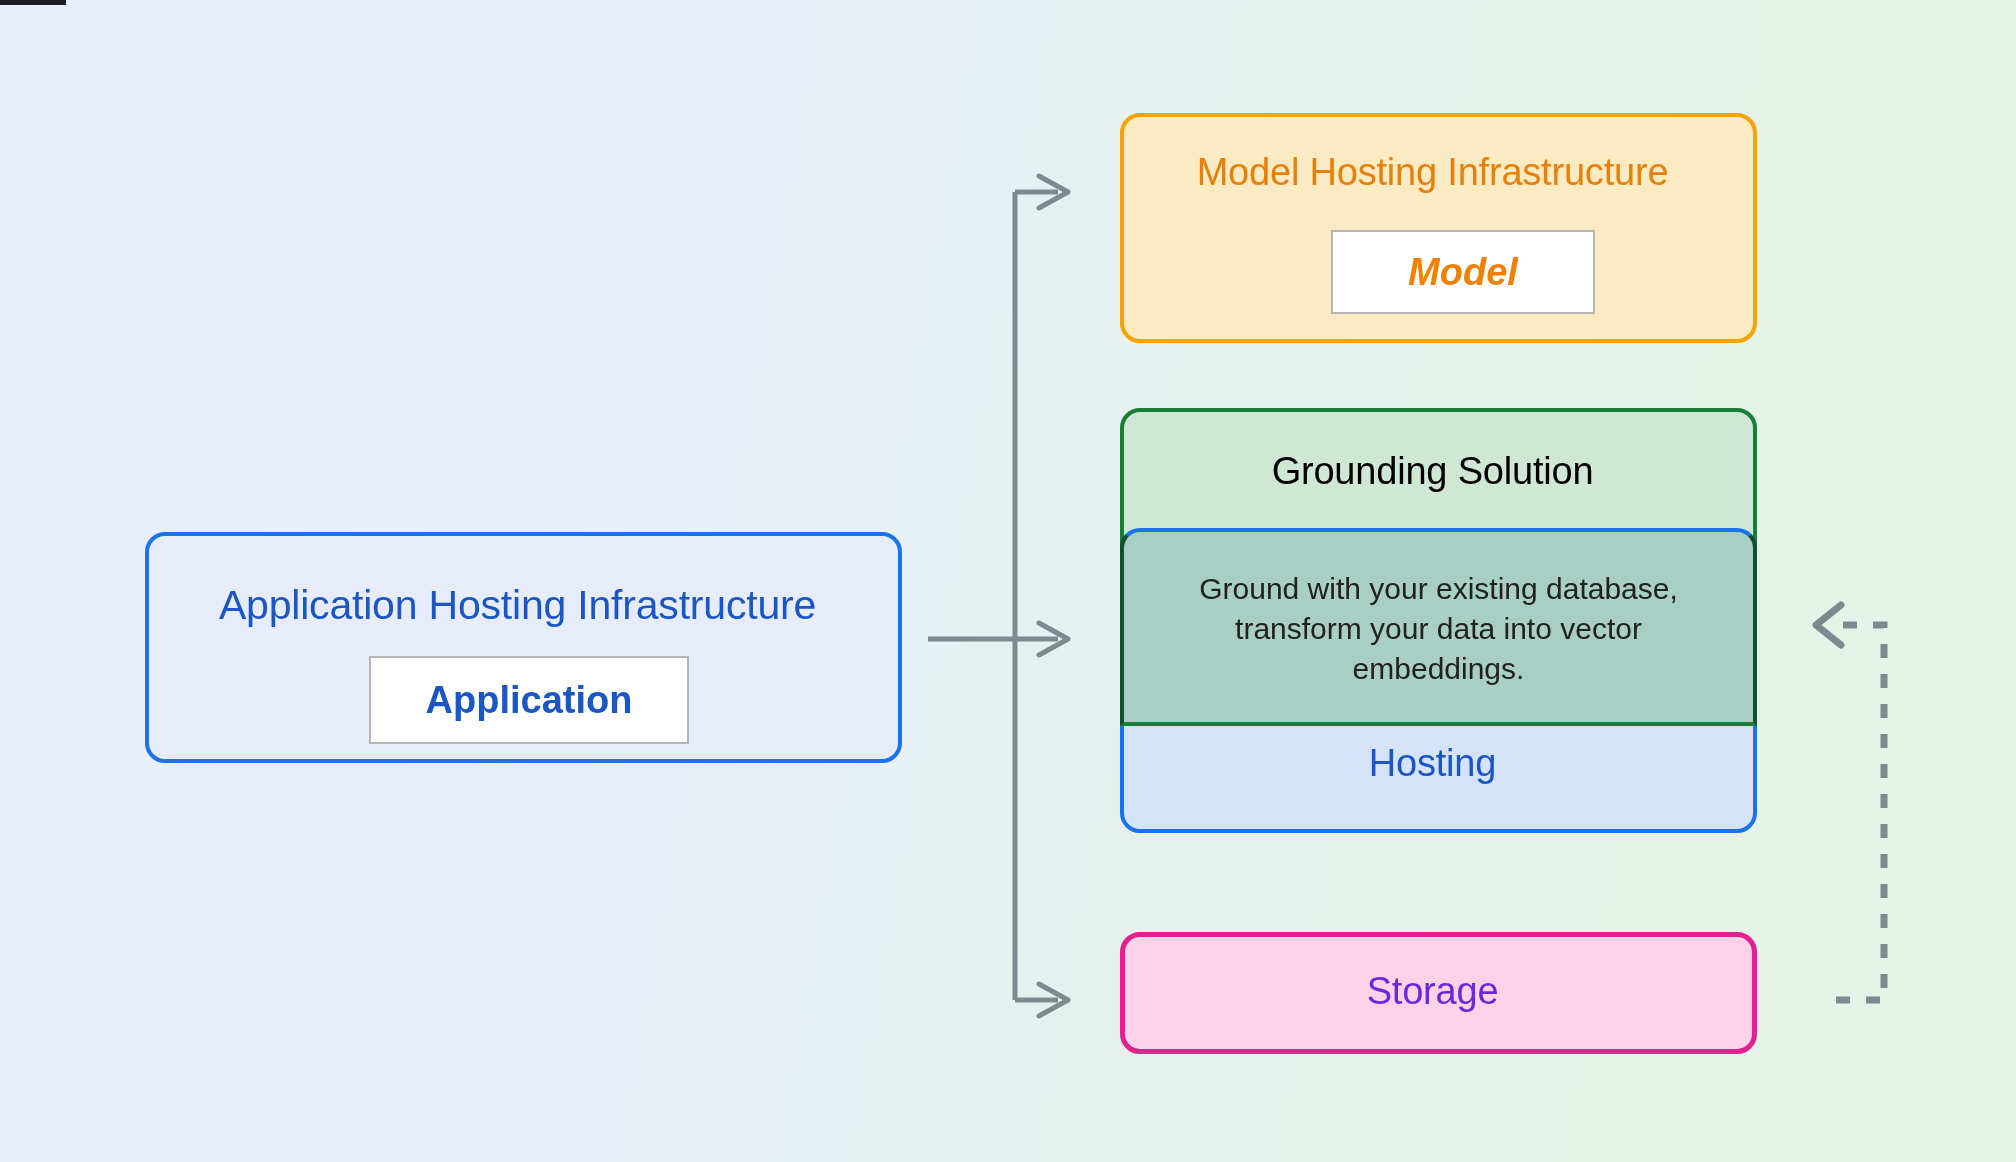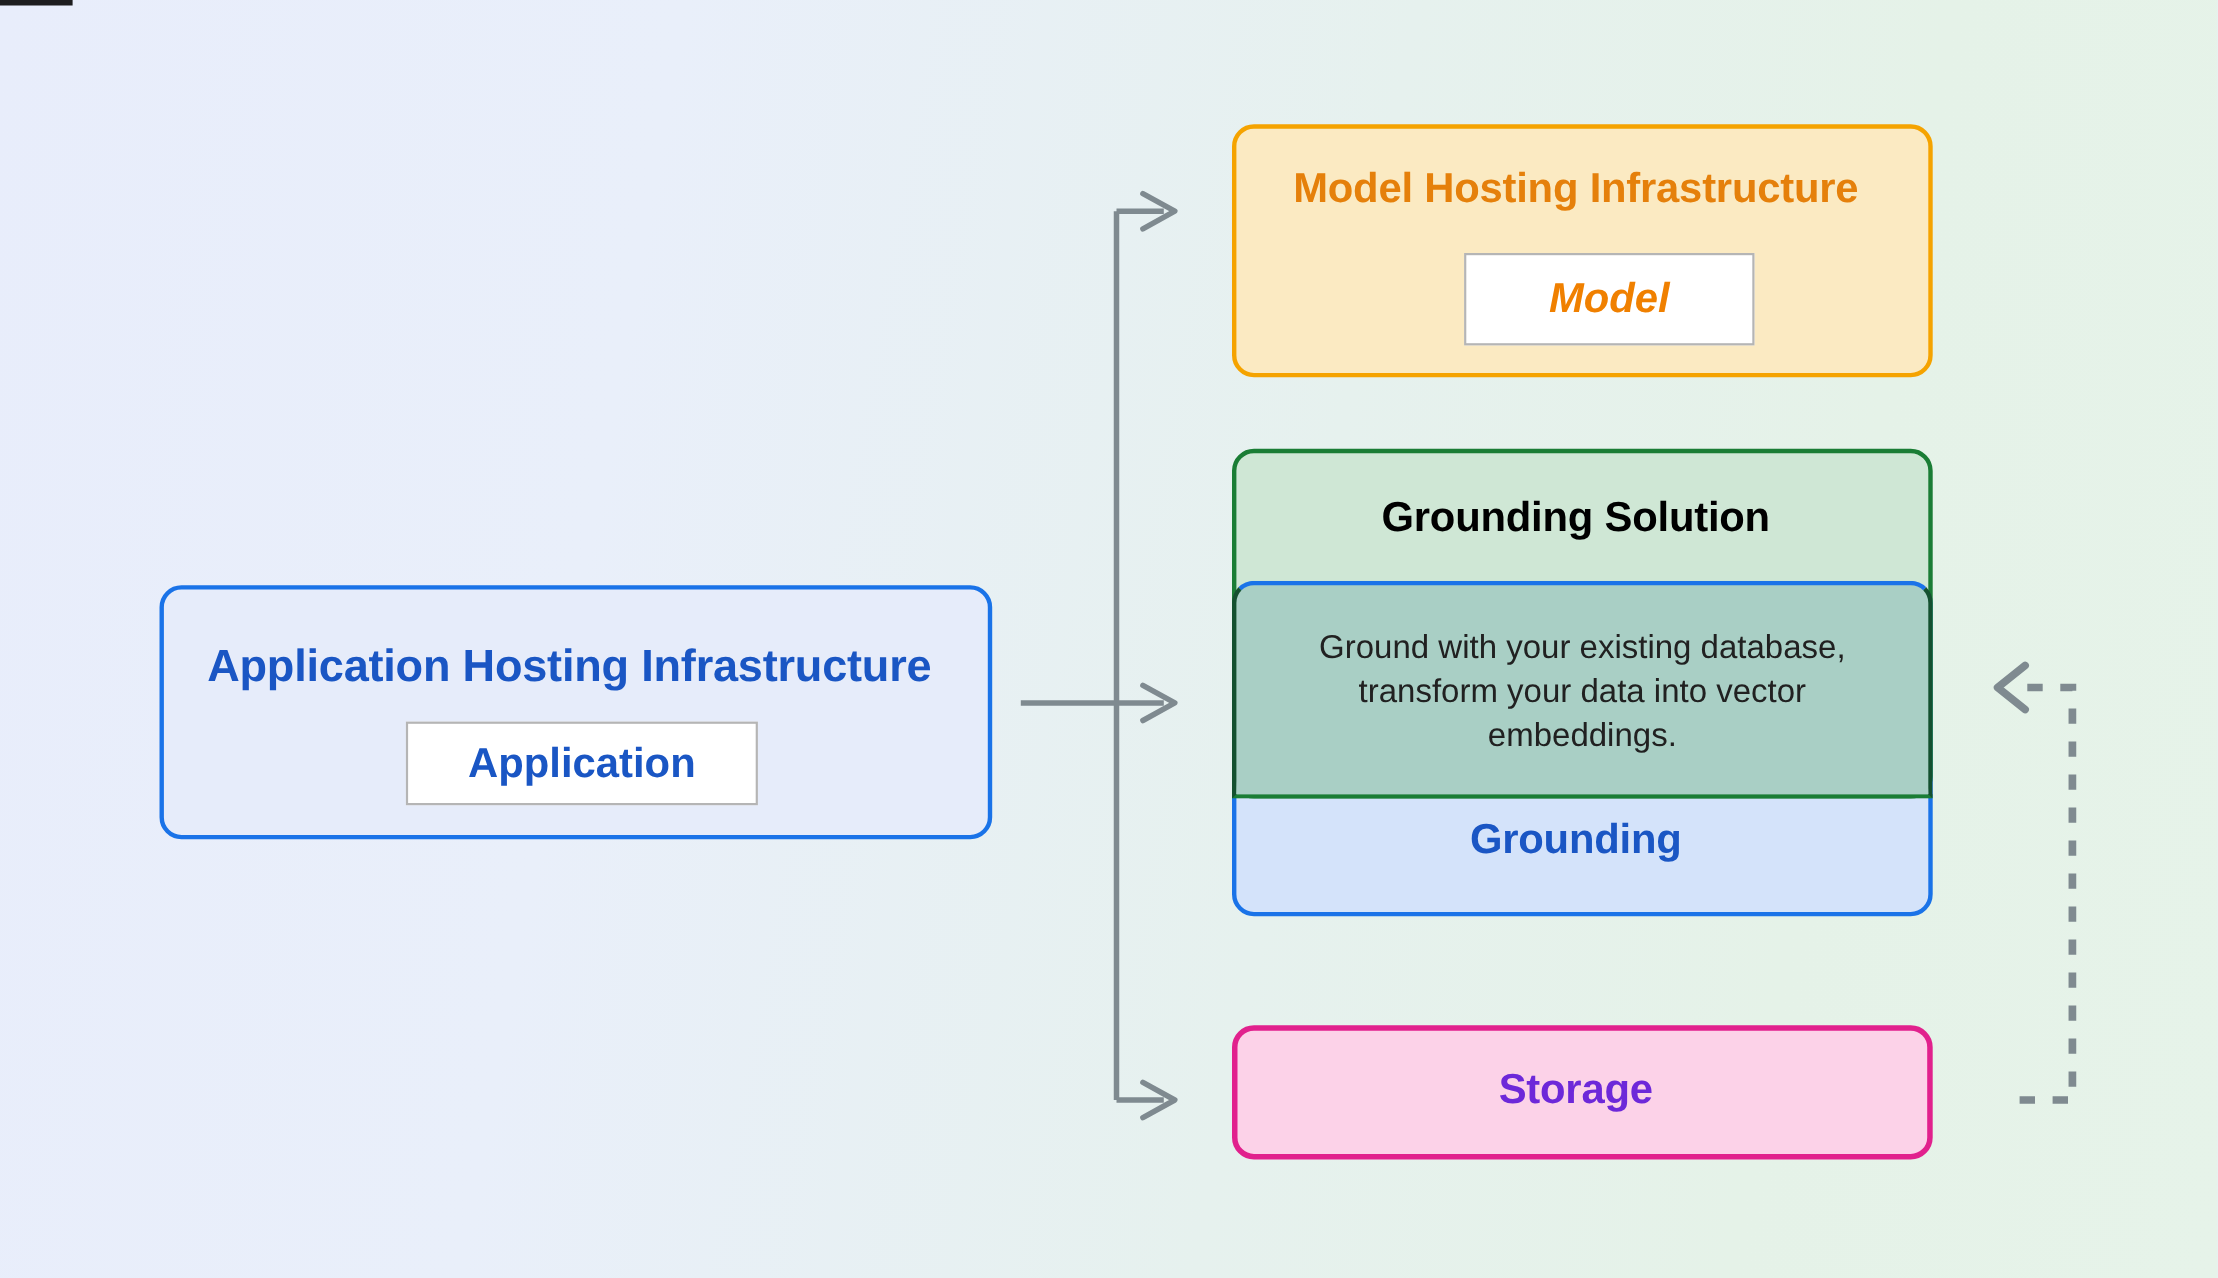--- a/index.html
+++ b/index.html
@@ -34,21 +34,21 @@
     position: absolute;
     box-sizing: border-box;
     border-radius: 20px;
     border-style: solid;
   }
   .box-title {
     position: absolute;
     left: 0;
     right: 12px;
     text-align: center;
-    font-weight: bold;
+    font-weight: normal;
     white-space: nowrap;
   }
 
   
   #app-box {
     left: 145px;
     top: 532px;
     width: 757px;
     height: 231px;
     border-width: 4px;
@@ -69,21 +69,21 @@
     border: 2px solid #b5b5b5;
     display: flex;
     align-items: center;
     justify-content: center;
     font-weight: bold;
   }
   #app-chip {
     left: 220px;
     top: 120px;
     width: 320px;
-    height: 76px;
+    height: 88px;
     font-size: 38px;
     color: #1a56c4;
   }
 
   
   #model-box {
     left: 1120px;
     top: 113px;
     width: 637px;
     height: 230px;
@@ -216,21 +216,21 @@
   <div class="box" id="model-box">
     <div class="box-title">Model Hosting Infrastructure</div>
     <div class="chip" id="model-chip">Model</div>
   </div>
 
   <div class="box" id="grounding-box">
     <div class="box-title">Grounding Solution</div>
   </div>
 
   <div class="box" id="database-box">
-    <div class="box-title">Grounding</div>
+    <div class="box-title">Hosting</div>
   </div>
 
   <div id="overlap-region"></div>
   <div id="overlap-text">Ground with your existing database, transform your data into vector embeddings.</div>
 
   <div class="box" id="storage-box">
     <div class="box-title">Storage</div>
   </div>
 
   <svg id="connectors" viewBox="0 0 2016 1162">

